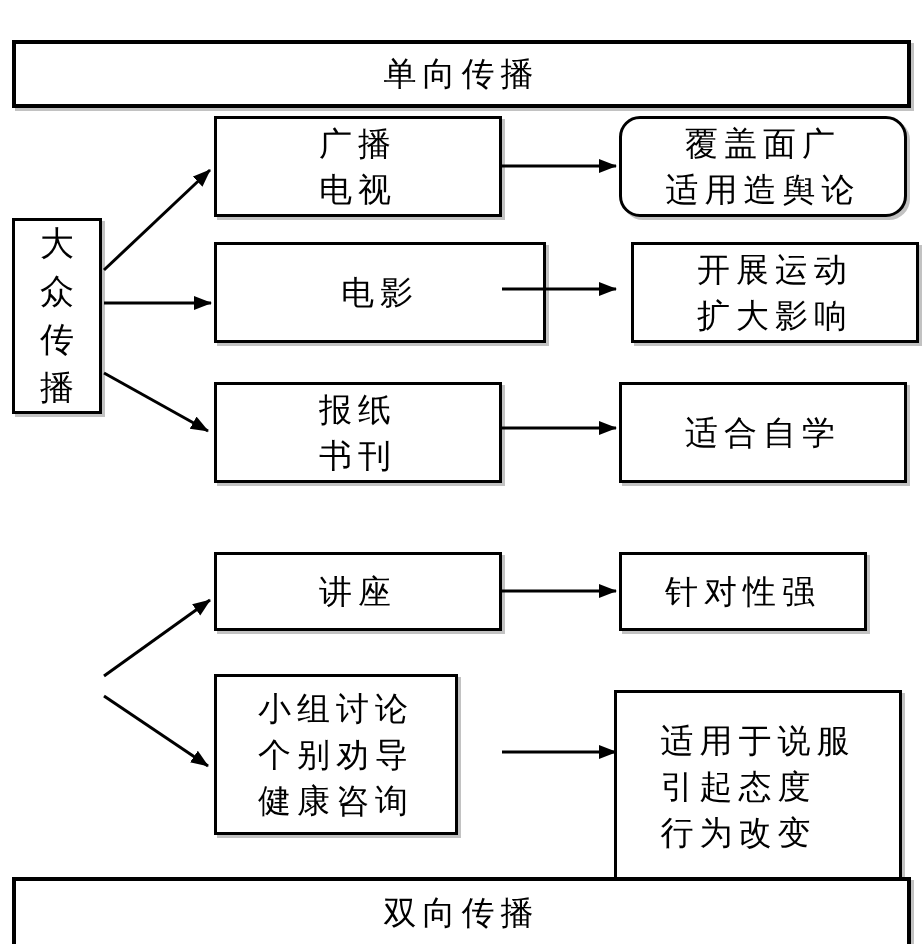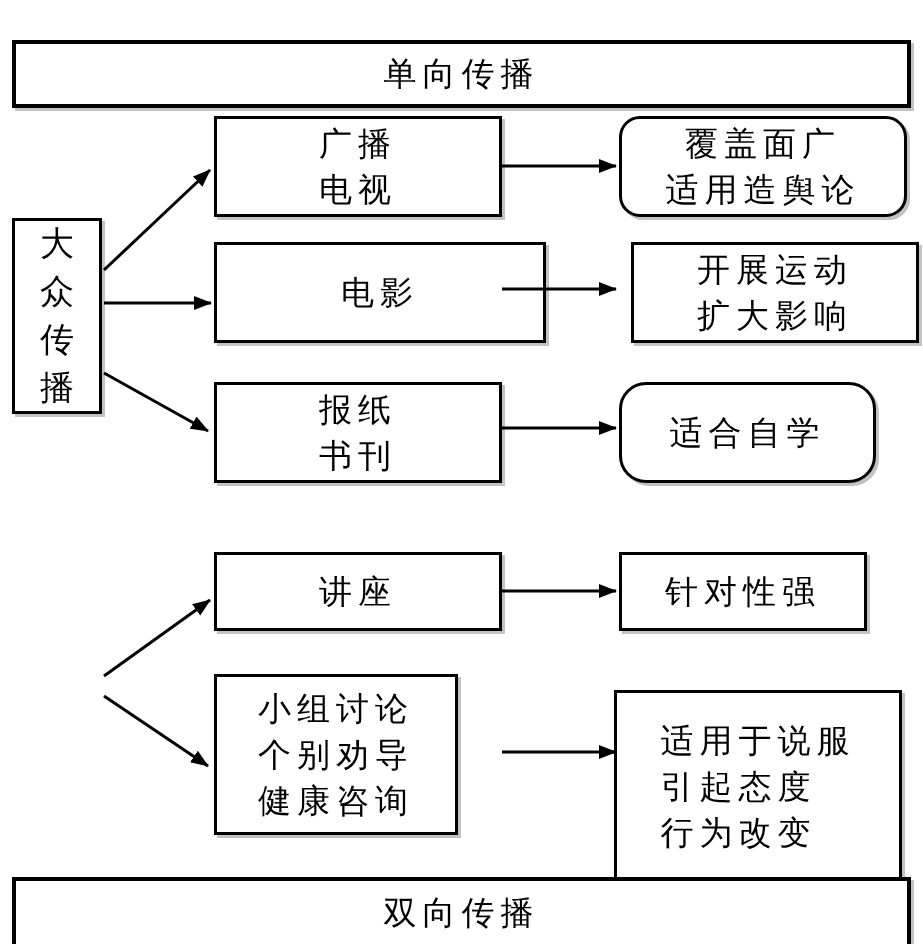--- a/index.html
+++ b/index.html
@@ -86,21 +86,21 @@
   </div>
 
   <div class="box" style="left:619px; top:116px; width:288px; height:101px;border-radius:21px;">
     <span class="label">覆盖面广
 适用造舆论</span>
   </div>
   <div class="box" style="left:619px; top:242px; width:288px; height:101px;margin-left:12px;">
     <span class="label">开展运动
 扩大影响</span>
   </div>
-  <div class="box" style="left:619px; top:382px; width:257px; height:101px;border-radius:27px;">
+  <div class="box" style="left:619px; top:382px; width:288px; height:101px;">
     <span class="label">适合自学</span>
   </div>
 
 
   <div class="box" style="left:214px; top:552px; width:288px; height:79px;">
     <span class="label">讲座</span>
   </div>
   <div class="box" style="left:214px; top:674px; width:244px; height:161px;">
     <span class="label">小组讨论
 个别劝导

